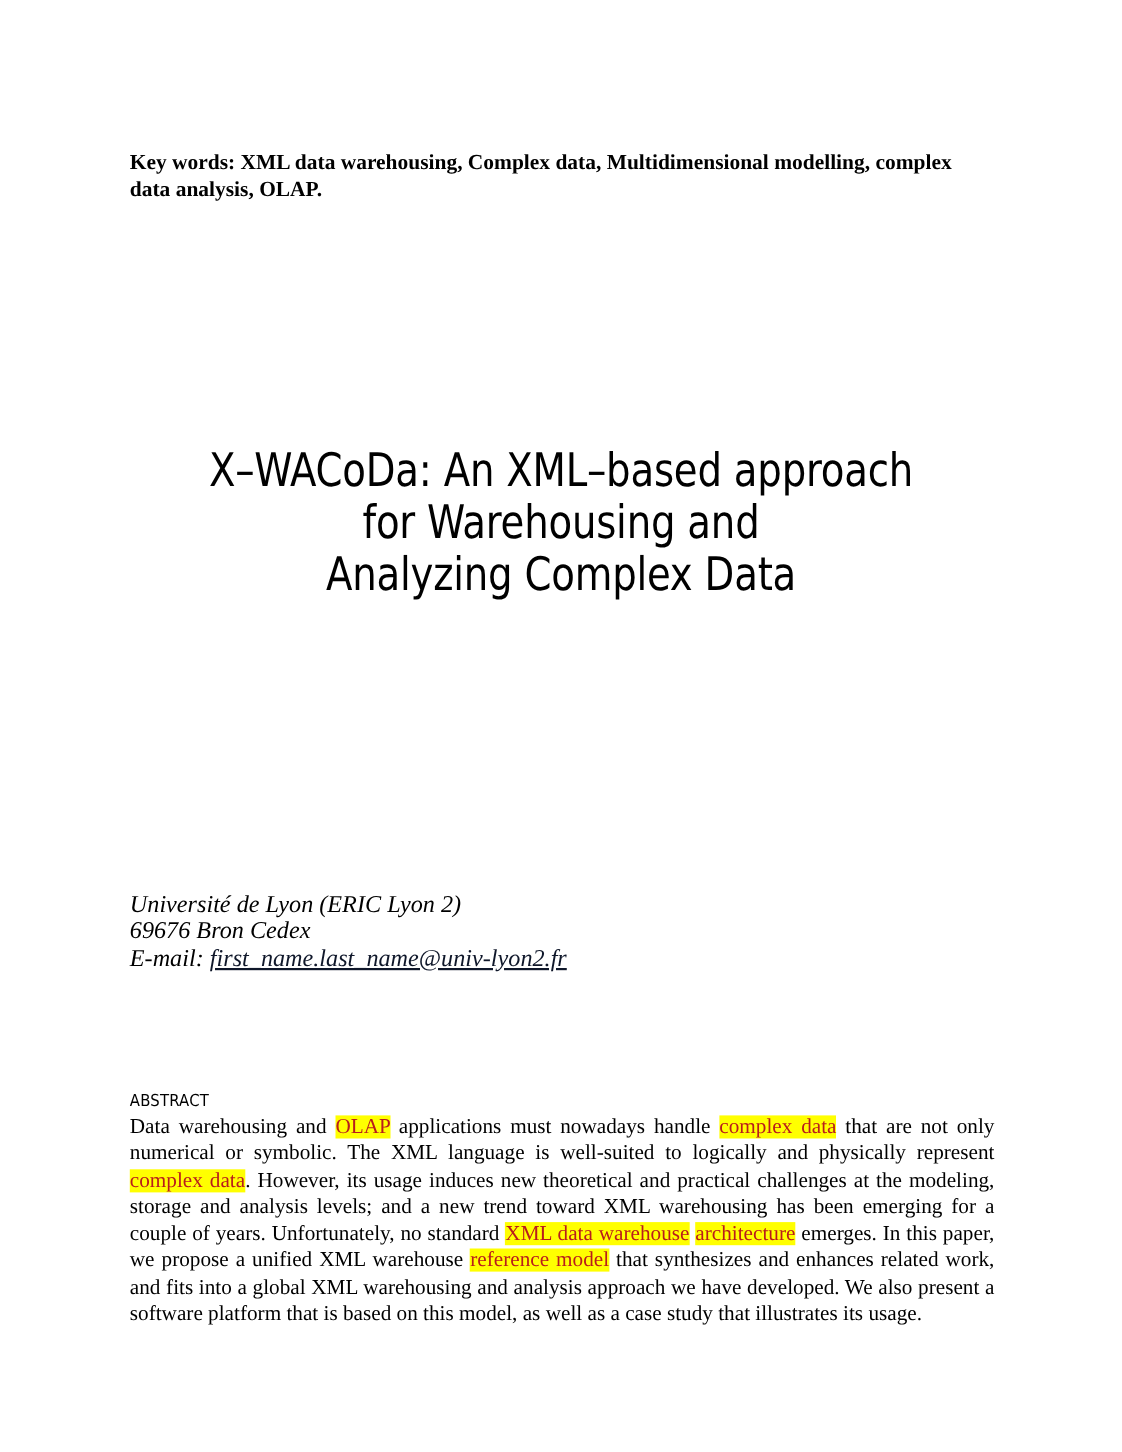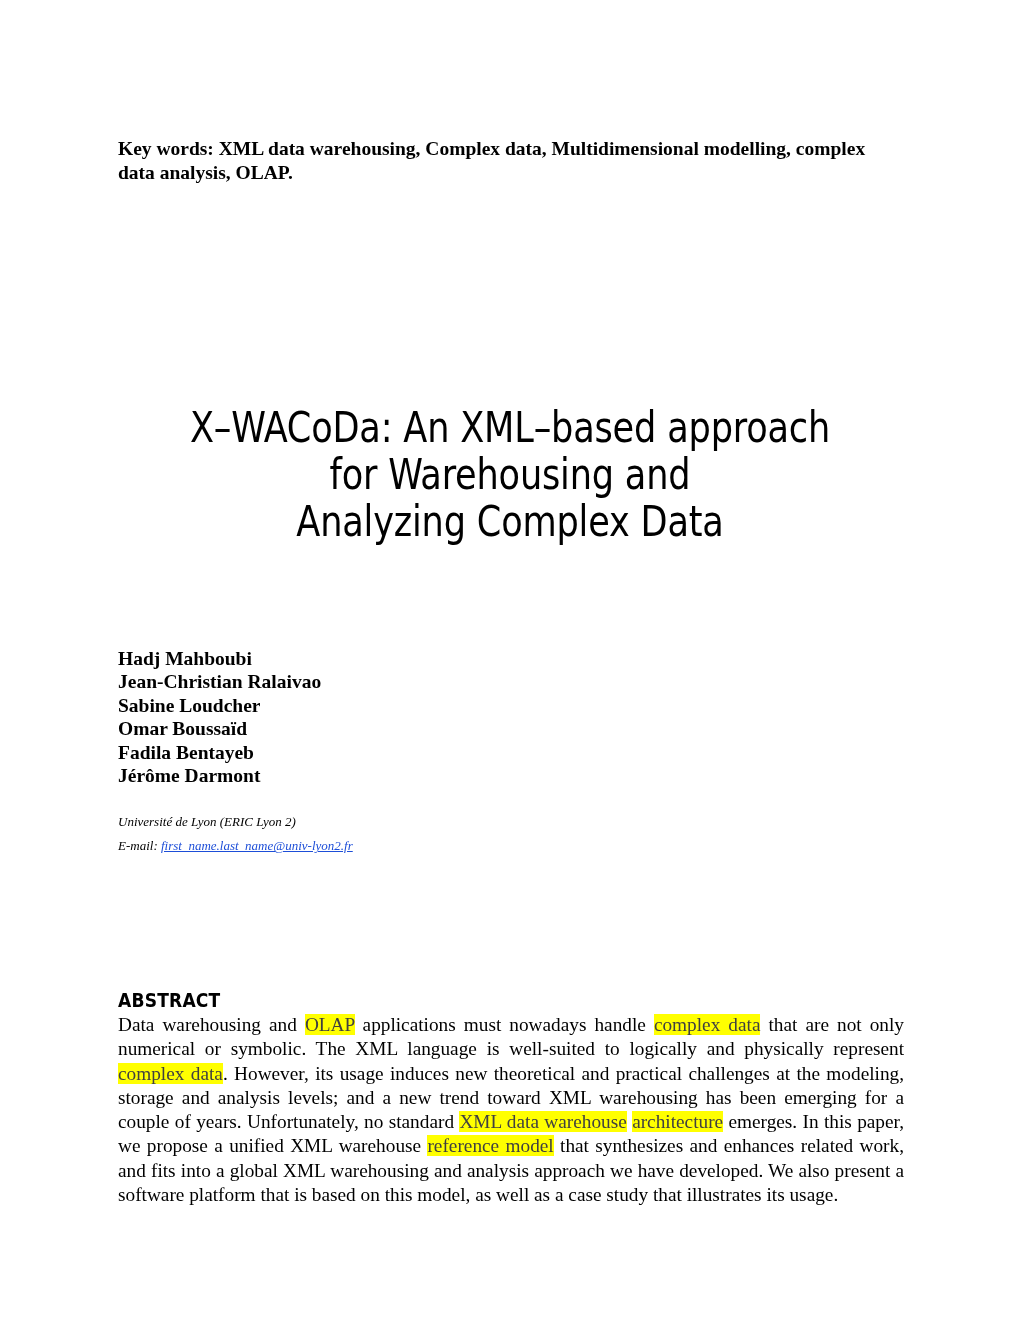--- a/index.html
+++ b/index.html
@@ -71,83 +71,76 @@
 
   
   .affiliation {
     position: absolute;
     left: 118px;
     top: 789px;
     width: 560px;
     font-family: "Liberation Serif", "DejaVu Serif", serif;
     font-style: italic;
     font-weight: 400;
-    font-size: 13px;
+    font-size: 22px;
     line-height: 24.3px;
   }
   .aff-line { display: block; white-space: nowrap; }
   .email-link {
-    color: #1d4ed8;
+    color: #0f172a;
     text-decoration: underline;
     font-style: italic;
   }
 
   
   .abstract-heading {
     position: absolute;
     left: 118px;
     top: 968px;
     font-family: "DejaVu Sans Condensed", "Liberation Sans Narrow", "Liberation Sans", sans-serif;
-    font-weight: bold;
-    font-size: 19px;
+    font-weight: normal;
+    font-size: 15px;
     line-height: 22px;
     letter-spacing: 0.2px;
   }
   .abstract-body {
     position: absolute;
     left: 118px;
     top: 992px;
     width: 786px;
     font-family: "Liberation Serif", "DejaVu Serif", serif;
     font-weight: 400;
     font-size: 19.3px;
     line-height: 24.3px;
     text-align: justify;
     text-justify: inter-word;
     hyphens: none;
   }
   .abstract-body mark {
     background: #ffff00;
-    color: #404040;
+    color: #b91c1c;
     padding: 0;
   }
 </style>
 </head>
 <body>
 
 <div class="page">
 
   <div class="keywords">Key words: XML data warehousing, Complex data, Multidimensional modelling, complex data analysis, OLAP.</div>
 
   <div class="title-block">
     <span class="title-line">X–WACoDa: An XML–based approach</span>
     <span class="title-line">for Warehousing and</span>
     <span class="title-line">Analyzing Complex Data</span>
   </div>
 
-  <div class="authors">
-    <span class="author-line">Hadj Mahboubi</span>
-    <span class="author-line">Jean-Christian Ralaivao</span>
-    <span class="author-line">Sabine Loudcher</span>
-    <span class="author-line">Omar Boussaïd</span>
-    <span class="author-line">Fadila Bentayeb</span>
-    <span class="author-line">Jérôme Darmont</span>
-  </div>
 
   <div class="affiliation">
     <span class="aff-line">Université de Lyon (ERIC Lyon 2)</span>
+    <span class="aff-line">69676 Bron Cedex</span>
     <span class="aff-line"><span>E-mail:</span><span>&nbsp;</span><a class="email-link" href="#">first_name.last_name@univ-lyon2.fr</a></span>
   </div>
 
   <div class="abstract-heading">ABSTRACT</div>
   <div class="abstract-body" id="abstract-body"><span>Data warehousing and </span><mark>OLAP</mark><span> applications must nowadays handle </span><mark>complex data</mark><span> that are not only numerical or symbolic. The XML language is well-suited to logically and physically represent </span><mark>complex data</mark><span>. However, its usage induces new theoretical and practical challenges at the modeling, storage and analysis levels; and a new trend toward XML warehousing has been emerging for a couple of years. Unfortunately, no standard </span><mark>XML data warehouse</mark><span> </span><mark>architecture</mark><span> emerges. In this paper, we propose a unified XML warehouse </span><mark>reference model</mark><span> that synthesizes and enhances related work, and fits into a global XML warehousing and analysis approach we have developed. We also present a software platform that is based on this model, as well as a case study that illustrates its usage.</span></div>
 
 </div>
 
 </body></html>

